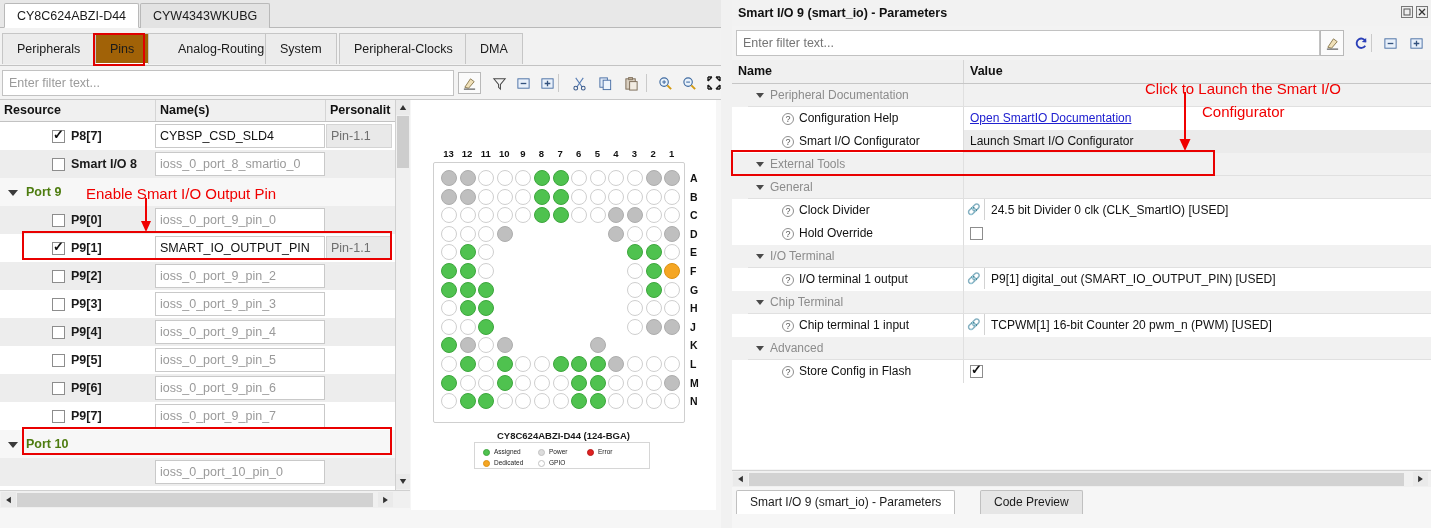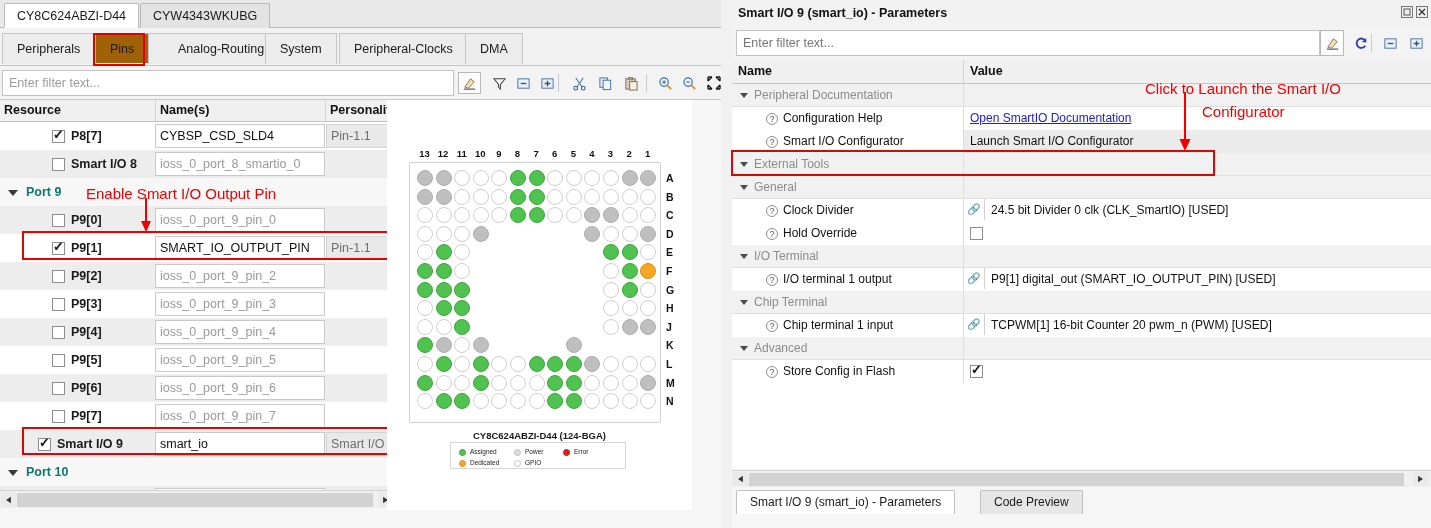--- a/index.html
+++ b/index.html
@@ -153,21 +153,21 @@
   }
   .cell-name.filled{color:#111;}
   .cell-pers{
     position:absolute;left:326px;top:2px;width:66px;height:24px;
     background:#e9e9e9;border:1px solid #d4d4d4;box-sizing:border-box;
     font-size:12.5px;line-height:22px;padding-left:4px;
     color:#6f6f6f;white-space:nowrap;overflow:hidden;
   }
   .grp-label{
     position:absolute;left:8px;top:0;height:28px;line-height:28px;
-    font-size:12.5px;font-weight:bold;color:#0f766e;
+    font-size:12.5px;font-weight:bold;color:#4d7c0f;
   }
   .caret{
     display:inline-block;width:0;height:0;
     border-left:5px solid transparent;border-right:5px solid transparent;
     border-top:6px solid #3a3a3a;margin-right:8px;vertical-align:middle;
   }
 
   
   .vscroll{
     position:absolute;left:395px;top:100px;width:15px;height:390px;
@@ -184,21 +184,21 @@
     display:flex;align-items:center;justify-content:center;}
   .hs-thumb{position:absolute;left:17px;top:2px;width:356px;height:14px;background:#d2d2d2;}
 
   
   .ann-rect{position:absolute;border:2px solid #e90000;box-sizing:border-box;pointer-events:none;}
   .ann-text{position:absolute;color:#f00000;font-size:15px;white-space:nowrap;pointer-events:none;}
   .ann-arrow{position:absolute;pointer-events:none;}
 
   
   .chip-view{
-    position:absolute;left:387px;top:100px;width:305px;height:410px;
+    position:absolute;left:411px;top:100px;width:305px;height:410px;
     background:#ffffff;overflow:hidden;
   }
   .chip-box{
     position:absolute;left:22px;top:62px;width:252px;height:261px;
     border:1px solid #cfcfcf;background:#fff;box-sizing:border-box;border-radius:2px;
   }
   .colnum{position:absolute;top:48px;font-size:9.5px;font-weight:bold;color:#111;text-align:center;width:14px;}
   .rowlet{position:absolute;left:279px;font-size:10.5px;font-weight:bold;color:#111;width:12px;text-align:left;}
   .ball{position:absolute;width:16px;height:16px;border-radius:50%;box-sizing:border-box;}
   .b-gpio{background:#ffffff;border:1px solid #cfcfcf;}
@@ -249,21 +249,21 @@
   }
   .rp-th{position:absolute;top:0;height:23px;line-height:23px;
     font-size:12.5px;font-weight:bold;color:#111;padding-left:6px;box-sizing:border-box;}
   .rp-th.n{left:0;width:231px;}
   .rp-th.v{left:231px;width:468px;border-left:1px solid #d5d5d5;}
 
   .rp-rows{position:absolute;left:0;top:84px;width:699px;height:385px;background:#fff;overflow:hidden;}
   .prow{position:relative;height:23px;box-sizing:border-box;background:#fff;}
   .prow.cat{background:#f1f1f1;}
   .pname{
-    position:absolute;left:0;top:0;width:231px;height:23px;
+    position:absolute;left:16px;top:0;width:231px;height:23px;
     line-height:23px;font-size:12px;color:#111;box-sizing:border-box;
     white-space:nowrap;overflow:hidden;
   }
   .prow.cat .pname{color:#8c8c8c;border-bottom:1px solid #e0e0e0;}
   .pcaret{
     display:inline-block;width:0;height:0;margin:0 6px 0 8px;
     border-left:4.5px solid transparent;border-right:4.5px solid transparent;
     border-top:5.5px solid #4a4a4a;vertical-align:middle;
   }
   .qmark{
@@ -510,29 +510,20 @@
 
       <div class="row plain">
         <div class="cell-res">
           <span class="indent"></span>
             <span class="chk"></span>
           <span>P9[7]</span>
         </div>
         <div class="cell-name">ioss_0_port_9_pin_7</div>
       </div>
 
-      <div class="row alt">
-        <div class="cell-res">
-          <span class="indent" style="width:38px;"></span>
-            <span class="chk on"></span>
-          <span>Smart I/O 9</span>
-        </div>
-        <div class="cell-name filled">smart_io</div>
-        <div class="cell-pers">Smart I/O</div>
-      </div>
 
       <div class="row group">
         <div class="grp-label">
           <span class="caret"></span><span>Port 10</span>
         </div>
       </div>
 
       <div class="row alt">
         <div class="cell-res">
           <span class="indent"></span>

